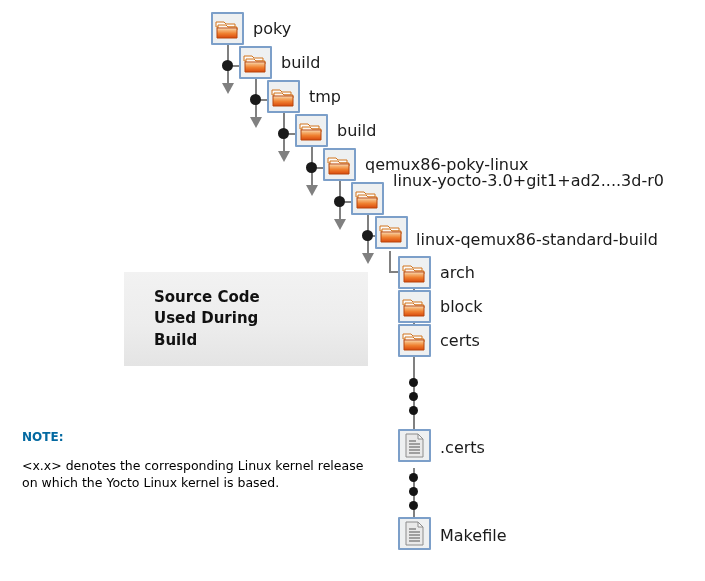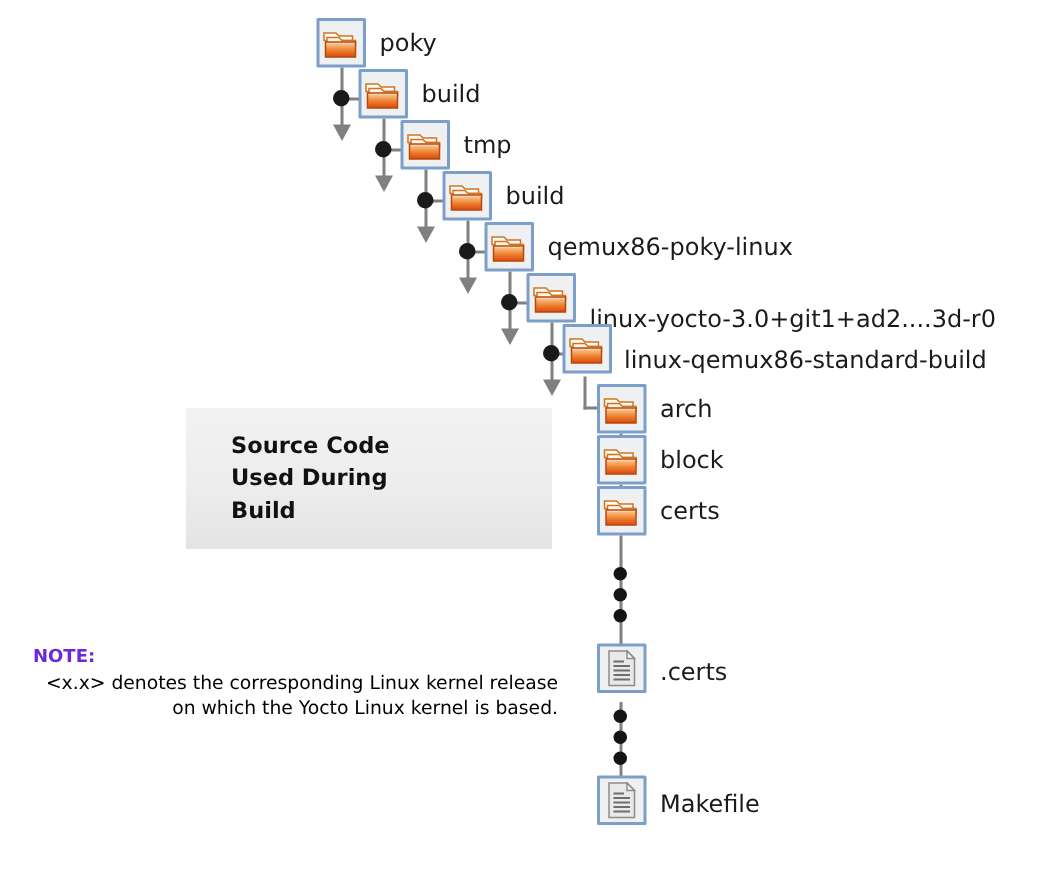--- a/index.html
+++ b/index.html
@@ -102,29 +102,28 @@
   
   #note {
     position: absolute;
     left: 22px;
     top: 430px;
     width: 350px;
   }
   #note .note-title {
     font-size: 12px;
     font-weight: bold;
-    color: #6d28d9;
+    color: #0369a1;
     line-height: 1.25;
   }
   #note .note-body {
     font-size: 12.5px;
     color: #000000;
     line-height: 1.38;
-    margin-top: 1px;
-    text-align: right;
+    margin-top: 12px;
   }
 </style>
 </head>
 <body>
 
 <div id="diagram">
 
   <div class="vline" style="left:227px; top:45px;  height:40px;"></div>
   <div class="hline" style="left:227px; top:65px;  width:28px;"></div>
   <div class="arrow-head" style="left:222px; top:83px;"></div>
@@ -236,21 +235,21 @@
 
   <div class="node" style="left:351px; top:182px;">
     <span>
       <svg width="25" height="22" viewBox="0 0 25 22">
         <path d="M1 4 h8 l2 2 h9 v3 H1 Z" fill="#fbfbfb" stroke="#d2741d" stroke-width="1"></path>
         <path d="M3 7 h8 l2 2 h9 v3 H3 Z" fill="#fdf4ea" stroke="#d2741d" stroke-width="1"></path>
         <path d="M2 10 h20 v10 H2 Z" fill="url(#fg)" stroke="#b8470c" stroke-width="1"></path>
       </svg>
     </span>
   </div>
-  <div class="node-label" style="left:393px; top:205px;text-align:center;">linux-yocto-3.0+git1+ad2....3d-r0</div>
+  <div class="node-label" style="left:393px; top:173px;text-align:center;">linux-yocto-3.0+git1+ad2....3d-r0</div>
 
   <div class="node" style="left:375px; top:216px;">
     <span>
       <svg width="25" height="22" viewBox="0 0 25 22">
         <path d="M1 4 h8 l2 2 h9 v3 H1 Z" fill="#fbfbfb" stroke="#d2741d" stroke-width="1"></path>
         <path d="M3 7 h8 l2 2 h9 v3 H3 Z" fill="#fdf4ea" stroke="#d2741d" stroke-width="1"></path>
         <path d="M2 10 h20 v10 H2 Z" fill="url(#fg)" stroke="#b8470c" stroke-width="1"></path>
       </svg>
     </span>
   </div>

